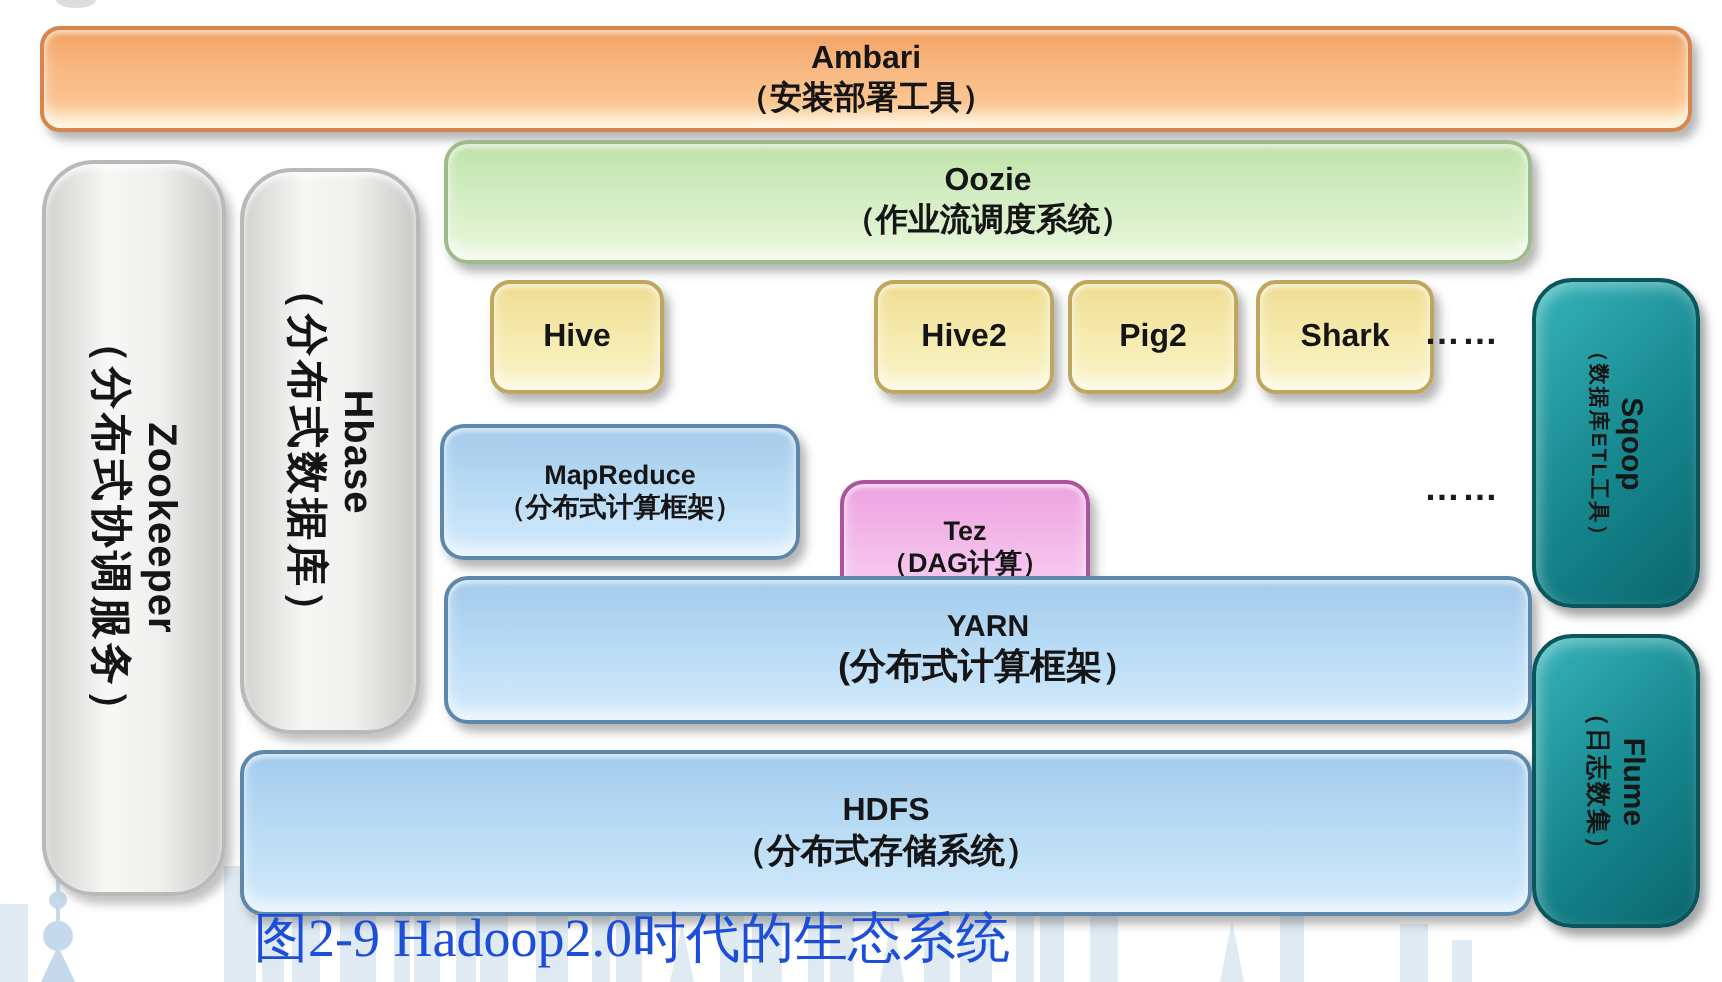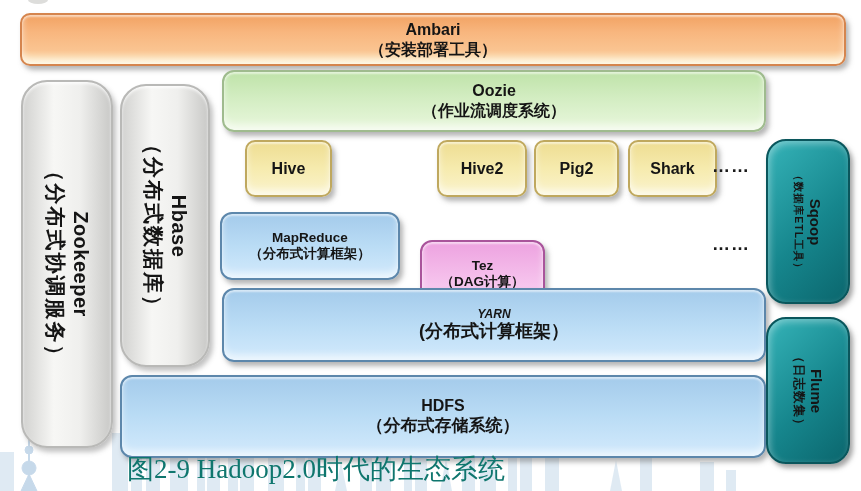--- a/index.html
+++ b/index.html
@@ -52,39 +52,39 @@
   .pig2     {left:511px;top:140px;width:81px; height:53px;}
   .shark    {left:605px;top:140px;width:85px; height:53px;}
   .mapreduce{left:220px;top:212px;width:176px;height:64px;}
   .tez      {left:420px;top:212px;width:121px;height:64px;margin-top:28px;}
   .spark    {left:556px;top:212px;width:129px;height:64px;}
   .yarn     {left:222px;top:288px;width:540px;height:70px;}
   .hdfs     {left:120px;top:375px;width:642px;height:79px;}
   .sqoop    {left:766px;top:139px;width:80px; height:161px;}
   .flume    {left:766px;top:317px;width:80px; height:143px;}
   .mapreduce .name,.mapreduce .desc,.tez .name,.tez .desc,.spark .name,.spark .desc{font-size:13.5px;}
-  .yarn .name{font-size:12px;font-style:italic;} .yarn .desc{font-size:18px;}
+  .yarn .name{font-size:15px;} .yarn .desc{font-size:18px;}
   .hdfs .name{font-size:16px;} .hdfs .desc{font-size:17px;text-align:right;}
   .zookeeper .name,.hbase .name{font-size:20px;letter-spacing:.5px;}
   .zookeeper .desc,.hbase .desc{font-size:21px;letter-spacing:2px;}
   .sqoop .name,.flume .name{font-size:15px;}
   .sqoop .desc{font-size:10.5px;letter-spacing:1px;}
   .flume .desc{font-size:12.5px;letter-spacing:1px;}
   
   .dots{
     position:absolute;z-index:2;width:68px;height:34px;
     display:flex;align-items:center;justify-content:center;
     font-weight:700;font-size:18px;letter-spacing:1px;color:#1a1a1a;
   }
   .dots-tools  {left:697px;top:149px;}
   .dots-compute{left:697px;top:227px;}
   
   .caption{
     position:absolute;left:127px;top:451px;z-index:3;
-    font-family:"Liberation Serif",serif;font-size:27px;font-weight:400;color:#0f766e;
+    font-family:"Liberation Serif",serif;font-size:27px;font-weight:400;color:#1d4ed8;
     white-space:nowrap;
     text-align:center;
   }
   
   .watermark{position:absolute;left:0;top:0;z-index:1;}
 </style>
 </head>
 <body>
 
 <div id="stage">

